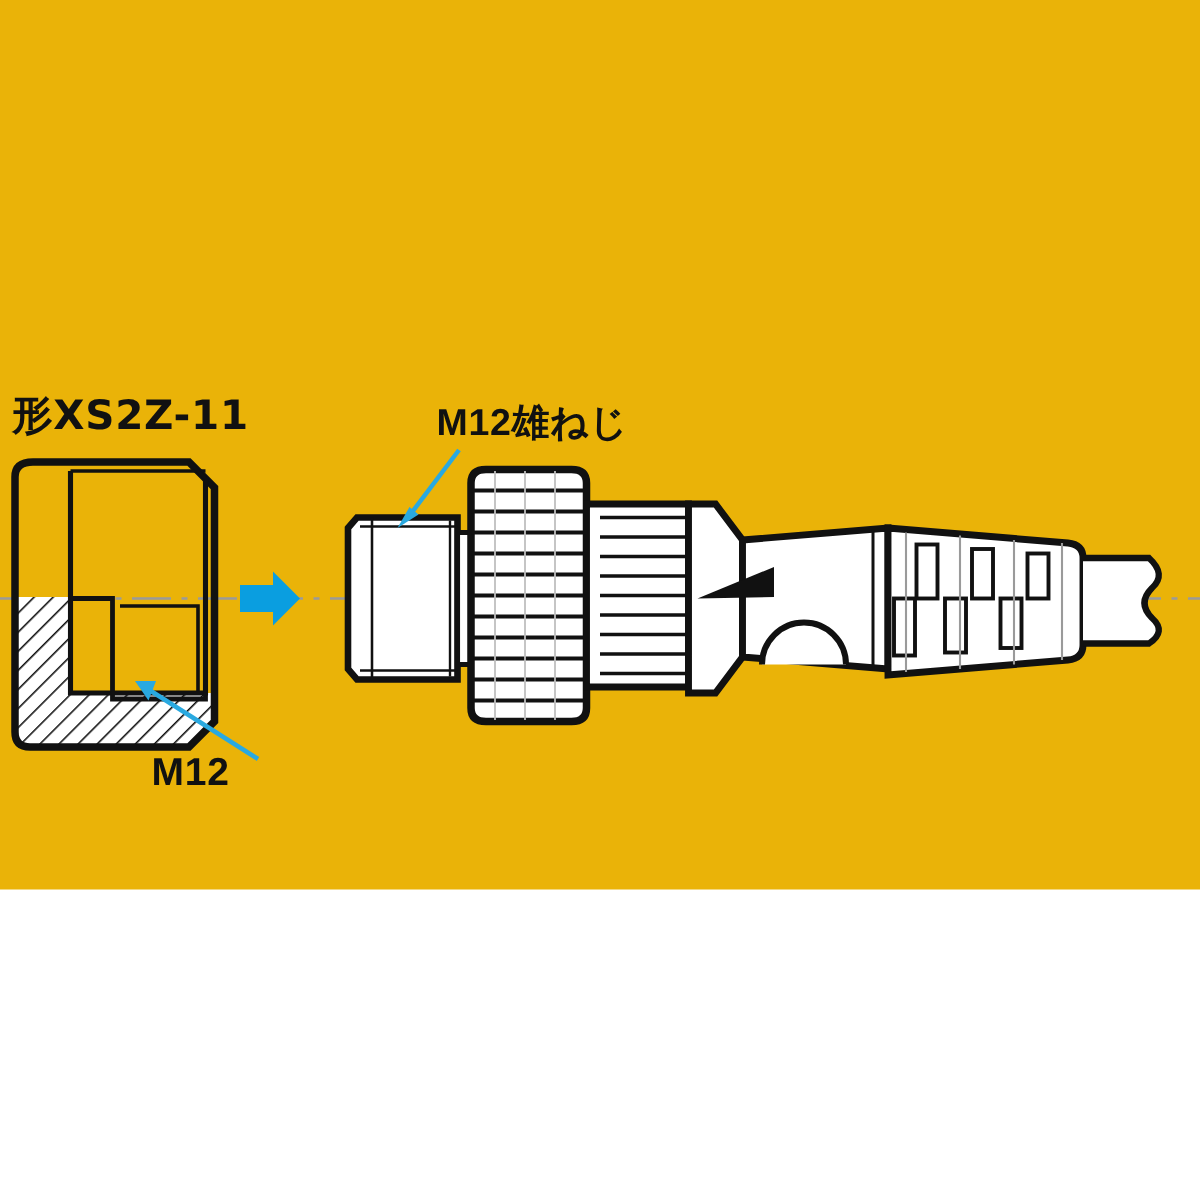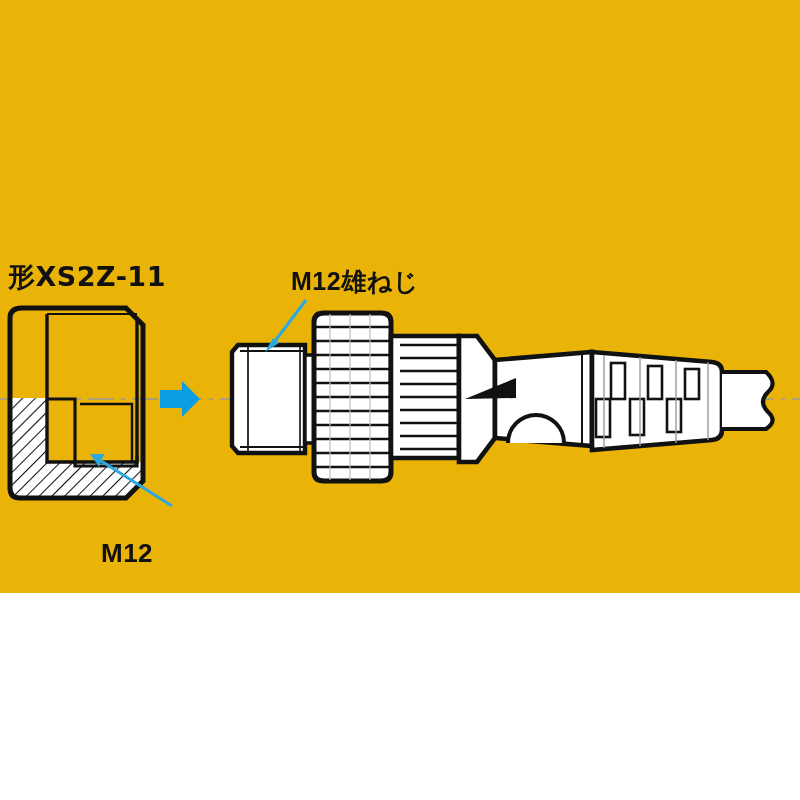--- a/index.html
+++ b/index.html
@@ -2,21 +2,21 @@
 <html><head>
 <meta charset="utf-8">
 <style>
   html,body{margin:0;padding:0;background:#ffffff;}
   body{width:800px;height:800px;font-family:"Liberation Sans",sans-serif;overflow:hidden;}
   #stage{position:relative;width:800px;height:593px;background:#eab308;}
   svg#drawing{position:absolute;left:0;top:0;width:800px;height:800px;display:block;}
   .lbl{position:absolute;white-space:nowrap;color:#111111;font-weight:bold;letter-spacing:0.5px;}
   #label-cap{left:8px;top:259px;font-size:27px;font-family:"DejaVu Sans",sans-serif;}
   #label-thread{left:291px;top:265px;font-size:25px;font-family:Liberation Sans, sans-serif;}
-  #label-m12{left:101px;top:538px;font-size:26px;font-family:"Liberation Sans",sans-serif;}
+  #label-m12{left:101px;top:499px;font-size:26px;font-family:"Liberation Sans",sans-serif;}
 </style>
 </head>
 <body>
 
 <div id="stage">
 
   <svg id="drawing" viewBox="0 0 800 800">
     <defs>
       <pattern id="hatch" width="9" height="9" patternTransform="rotate(45)" patternUnits="userSpaceOnUse">
         <rect width="9" height="9" fill="#ffffff"></rect>

